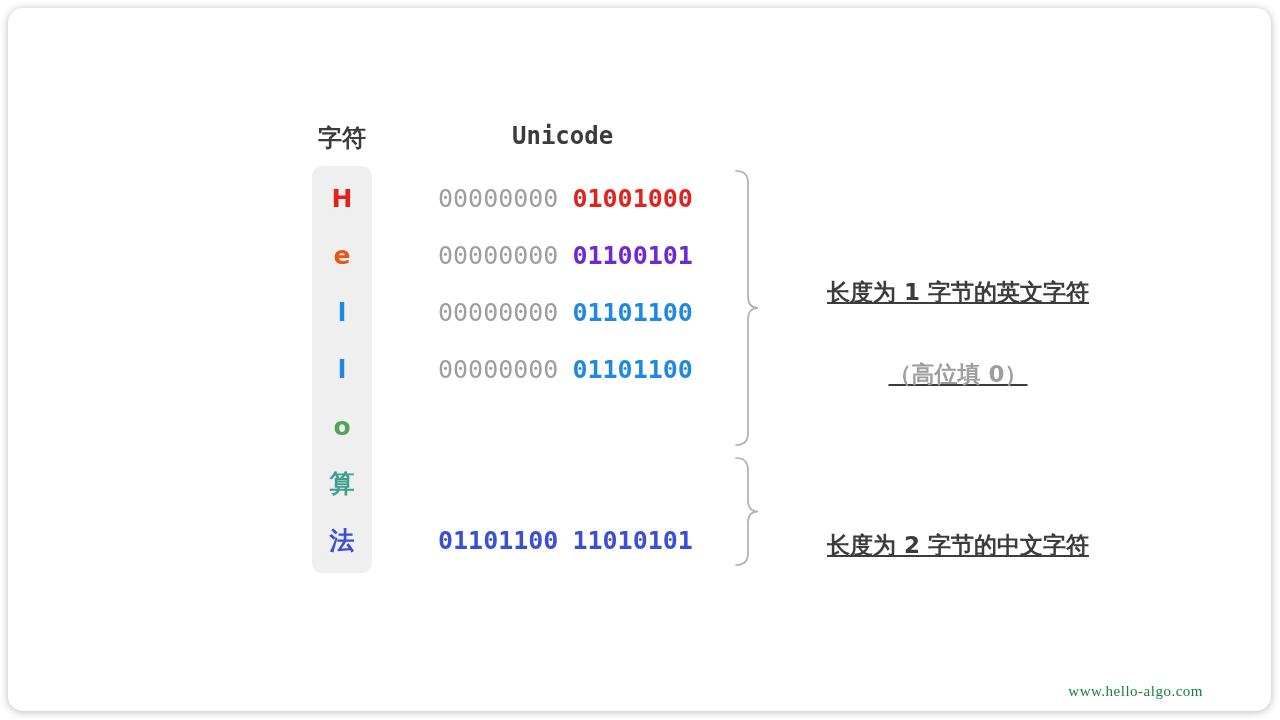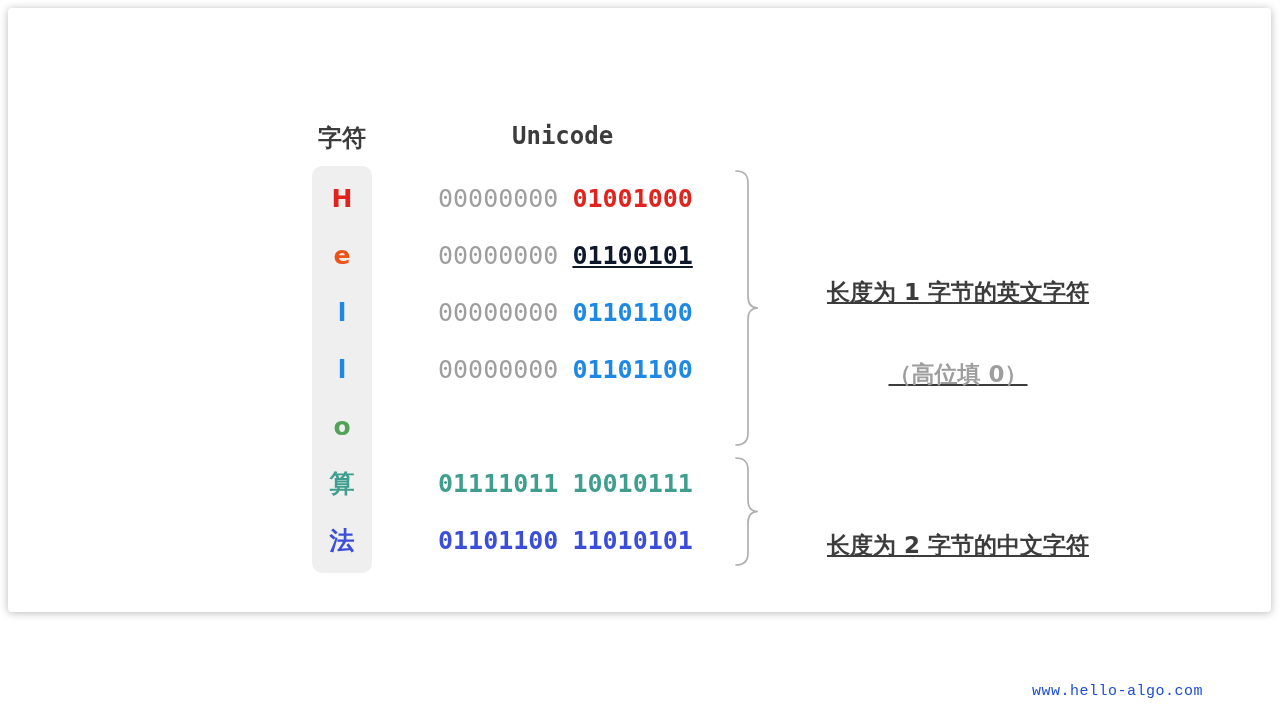--- a/index.html
+++ b/index.html
@@ -1,21 +1,21 @@
 <!DOCTYPE html>
 <html><head>
 <meta charset="utf-8">
 <style>
   * { margin: 0; padding: 0; box-sizing: border-box; }
   html, body { width: 1280px; height: 720px; background: #ffffff; overflow: hidden; }
   body { position: relative; font-family: "DejaVu Sans", "Liberation Sans", sans-serif; }
 
   .card {
-    position: absolute; left: 8px; top: 8px; width: 1263px; height: 604px;
-    background: #ffffff; border-radius: 4px;
+    position: absolute; left: 8px; top: 8px; width: 1263px; height: 703px;
+    background: #ffffff; border-radius: 15px;
     box-shadow: 0 1px 9px rgba(0,0,0,0.28);
   }
 
   .col-header {
     position: absolute; font-weight: 700; font-size: 24px; color: #3c3c3c;
     line-height: 30px; white-space: nowrap;
   }
   .char-h { left: 304px; top: 115px; width: 60px; text-align: center; }
   .uni-h  { left: 504px; top: 113px; font-family: "DejaVu Sans Mono", monospace; }
 
@@ -42,61 +42,60 @@
     font-size: 23px; font-weight: 600; color: #3c3c3c; line-height: 36px;
     white-space: nowrap;
     text-decoration: underline;
   }
   .ann-group1 { top: 266px; }
   .ann-group2 { top: 483px; margin-top: 36px; }
   .ann-dim { color: #9e9e9e; margin-top: 46px; }
 
   .watermark {
     position: absolute; right: 68px; top: 675px;
-    font-family: Liberation Mono, monospace; font-size: 15px; color: #1d4ed8;
+    font-family: Liberation Serif, serif; font-size: 15px; color: #15803d;
     letter-spacing: 0.5px;
   }
 </style>
 </head>
 <body>
 
 <div class="card">
 
   <div class="col-header char-h">字符</div>
   <div class="col-header uni-h">Unicode</div>
 
   <div class="char-column-bg"></div>
 
   <div class="row" style="top:175px">
     <span class="cell-char" style="color: rgb(226, 35, 29);">H</span>
     <span class="binary"><span class="b1" style="color: rgb(158, 158, 158); font-weight: 400;">00000000</span><span class="b2" style="color: rgb(226, 35, 29);">01001000</span></span>
   </div>
 
   <div class="row" style="top:232px">
     <span class="cell-char" style="color: rgb(238, 84, 24);">e</span>
-    <span class="binary"><span class="b1" style="color: rgb(158, 158, 158); font-weight: 400;">00000000</span><span class="b2" style="color: #0f172a; text-decoration: underline;">01100101</span></span>
+    <span class="binary"><span class="b1" style="color: rgb(158, 158, 158); font-weight: 400;">00000000</span><span class="b2" style="color: #6d28d9;">01100101</span></span>
   </div>
 
   <div class="row" style="top:289px">
     <span class="cell-char" style="color: rgb(30, 136, 229);">l</span>
     <span class="binary"><span class="b1" style="color: rgb(158, 158, 158); font-weight: 400;">00000000</span><span class="b2" style="color: rgb(30, 136, 229);">01101100</span></span>
   </div>
 
   <div class="row" style="top:346px">
     <span class="cell-char" style="color: rgb(30, 136, 229);">l</span>
     <span class="binary"><span class="b1" style="color: rgb(158, 158, 158); font-weight: 400;">00000000</span><span class="b2" style="color: rgb(30, 136, 229);">01101100</span></span>
   </div>
 
   <div class="row" style="top:403px">
     <span class="cell-char" style="color: rgb(83, 162, 88);">o</span>
   </div>
 
   <div class="row" style="top:460px">
     <span class="cell-char" style="color: rgb(63, 158, 142);">算</span>
-    <span class="binary"><span class="b1" style="color: rgb(63, 158, 142); font-weight: 700;">01111011</span><span class="b2" style="color: rgb(63, 158, 142);">10010111</span></span>
   </div>
 
   <div class="row" style="top:517px">
     <span class="cell-char" style="color: rgb(58, 78, 218);">法</span>
     <span class="binary"><span class="b1" style="color: rgb(58, 78, 218); font-weight: 700;">01101100</span><span class="b2" style="color: rgb(58, 78, 218);">11010101</span></span>
   </div>
 
   <svg class="braces-svg" width="44" height="420" viewBox="0 0 44 420">
     <path d="M10,13 Q22,13 22,25 L22,138 Q22,150 32,150 Q22,150 22,162 L22,275 Q22,287 10,287" fill="none" stroke="#b0b0b0" stroke-width="1.7" stroke-linecap="round"></path>
     <path d="M10,300 Q22,300 22,312 L22,342 Q22,353.5 32,353.5 Q22,353.5 22,365 L22,395 Q22,407 10,407" fill="none" stroke="#b0b0b0" stroke-width="1.7" stroke-linecap="round"></path>

